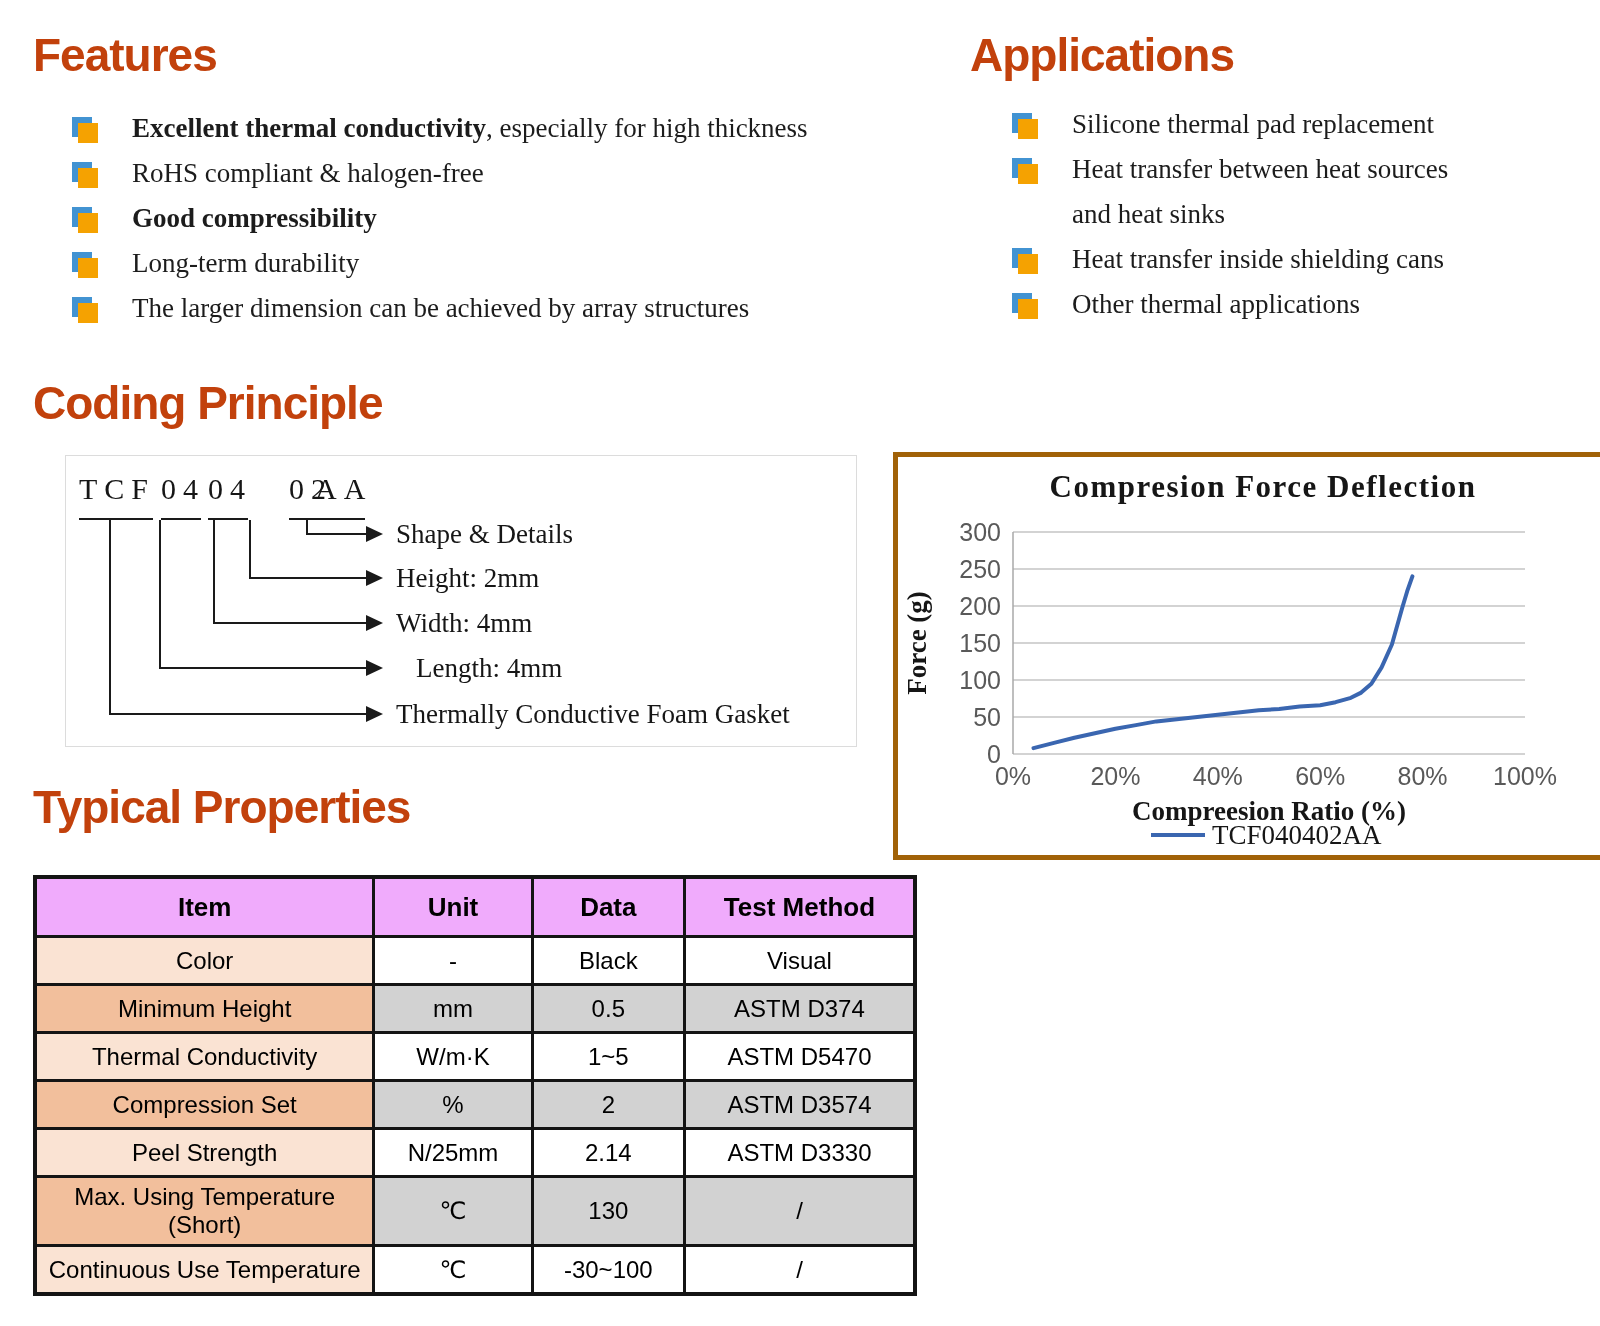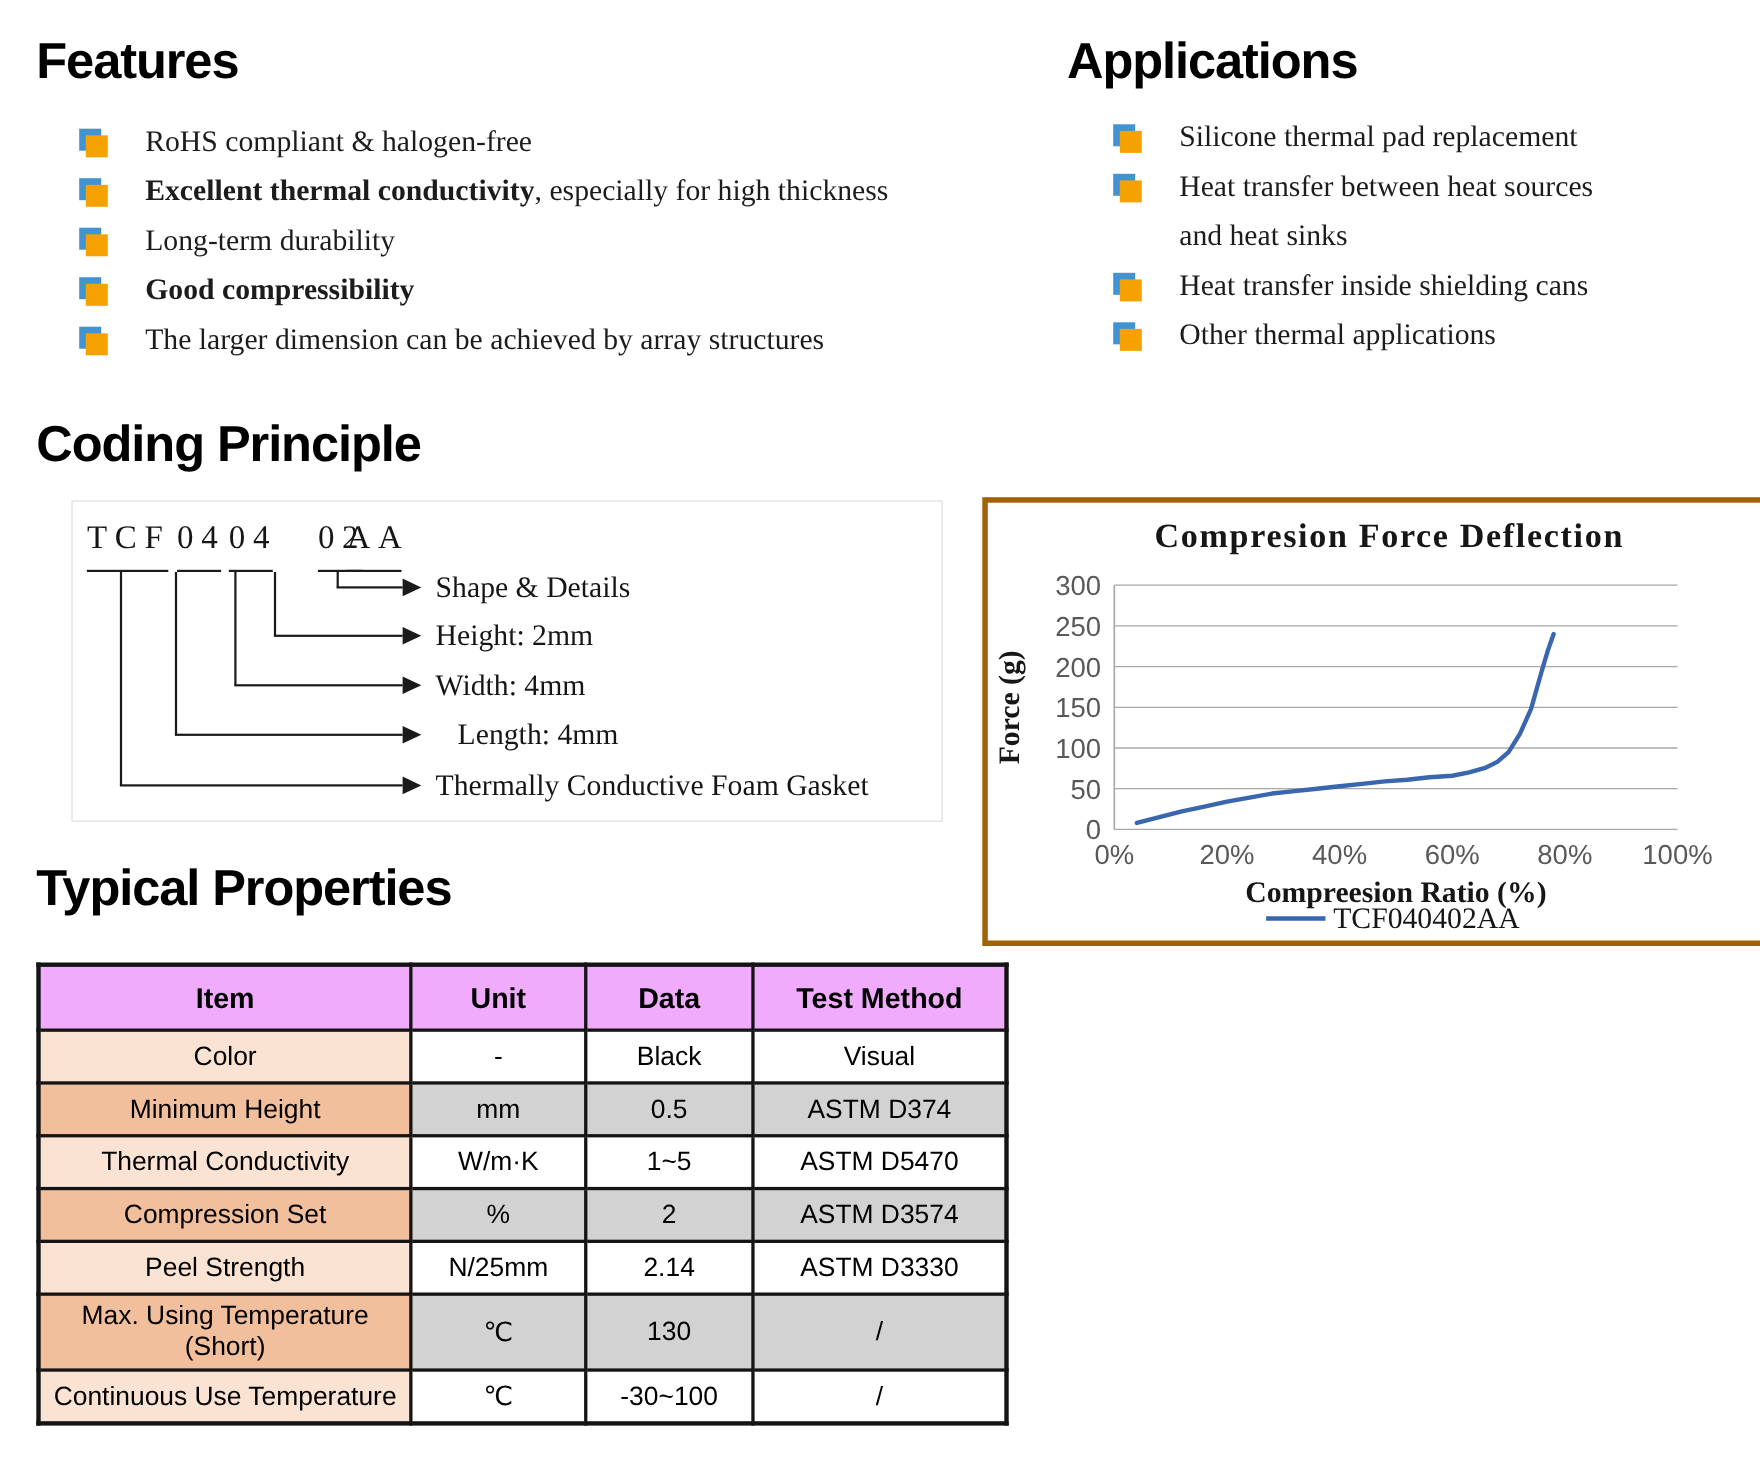--- a/index.html
+++ b/index.html
@@ -1,20 +1,20 @@
 <!DOCTYPE html>
 <html><head>
 <meta charset="utf-8">
 <style>
   html,body{margin:0;padding:0;background:#ffffff;}
   body{width:1600px;height:1326px;position:relative;font-family:"Liberation Sans",sans-serif;overflow:hidden;}
 
   
   .heading{position:absolute;margin:0;font-family:"Liberation Sans",sans-serif;font-weight:bold;
-           font-size:46px;letter-spacing:-1px;color:#000000;}
+           font-size:46px;letter-spacing:-1px;color:#c2410c;}
 
   
   .bullet-list{position:absolute;list-style:none;margin:0;padding:0;
                font-family:"Liberation Serif","DejaVu Serif",serif;font-size:27px;color:#1c1c1c;}
   .bullet-list li{position:relative;padding-left:62px;line-height:45px;}
   .bullet{position:absolute;left:2px;top:11px;width:26px;height:26px;display:inline-block;}
   .bullet .sq-blue{position:absolute;left:0;top:0;width:20px;height:20px;background:#4293d2;}
   .bullet .sq-orange{position:absolute;left:6px;top:6px;width:20px;height:20px;background:#f5a201;}
   .b{font-weight:bold;}
 
@@ -49,33 +49,33 @@
   td.item-cell{white-space:pre-line;}
 </style>
 </head>
 <body>
 
 <h1 class="heading" style="left:33px;top:28px;">Features</h1>
 <ul class="bullet-list" style="left:70px;top:106px;width:830px;" id="features-list">
     <li><span class="bullet">
         <span class="sq-blue" style="background: rgb(66, 147, 210);"></span>
         <span class="sq-orange" style="background: rgb(245, 162, 1);"></span>
+      </span><span class="b">Excellent thermal conductivity</span><span>, especially for high thickness</span></li>
+    <li><span class="bullet">
+        <span class="sq-blue" style="background: rgb(66, 147, 210);"></span>
+        <span class="sq-orange" style="background: rgb(245, 162, 1);"></span>
       </span><span>RoHS compliant &amp; halogen-free</span></li>
     <li><span class="bullet">
         <span class="sq-blue" style="background: rgb(66, 147, 210);"></span>
         <span class="sq-orange" style="background: rgb(245, 162, 1);"></span>
-      </span><span class="b">Excellent thermal conductivity</span><span>, especially for high thickness</span></li>
+      </span><span class="b">Good compressibility</span><span></span></li>
     <li><span class="bullet">
         <span class="sq-blue" style="background: rgb(66, 147, 210);"></span>
         <span class="sq-orange" style="background: rgb(245, 162, 1);"></span>
       </span><span>Long-term durability</span></li>
-    <li><span class="bullet">
-        <span class="sq-blue" style="background: rgb(66, 147, 210);"></span>
-        <span class="sq-orange" style="background: rgb(245, 162, 1);"></span>
-      </span><span class="b">Good compressibility</span><span></span></li>
     <li><span class="bullet">
         <span class="sq-blue" style="background: rgb(66, 147, 210);"></span>
         <span class="sq-orange" style="background: rgb(245, 162, 1);"></span>
       </span><span>The larger dimension can be achieved by array structures</span></li>
   </ul>
 
 <h1 class="heading" style="left:970px;top:28px;">Applications</h1>
 <ul class="bullet-list" style="left:1010px;top:102px;width:460px;" id="applications-list">
     <li><span class="bullet">
         <span class="sq-blue" style="background: rgb(66, 147, 210);"></span>

